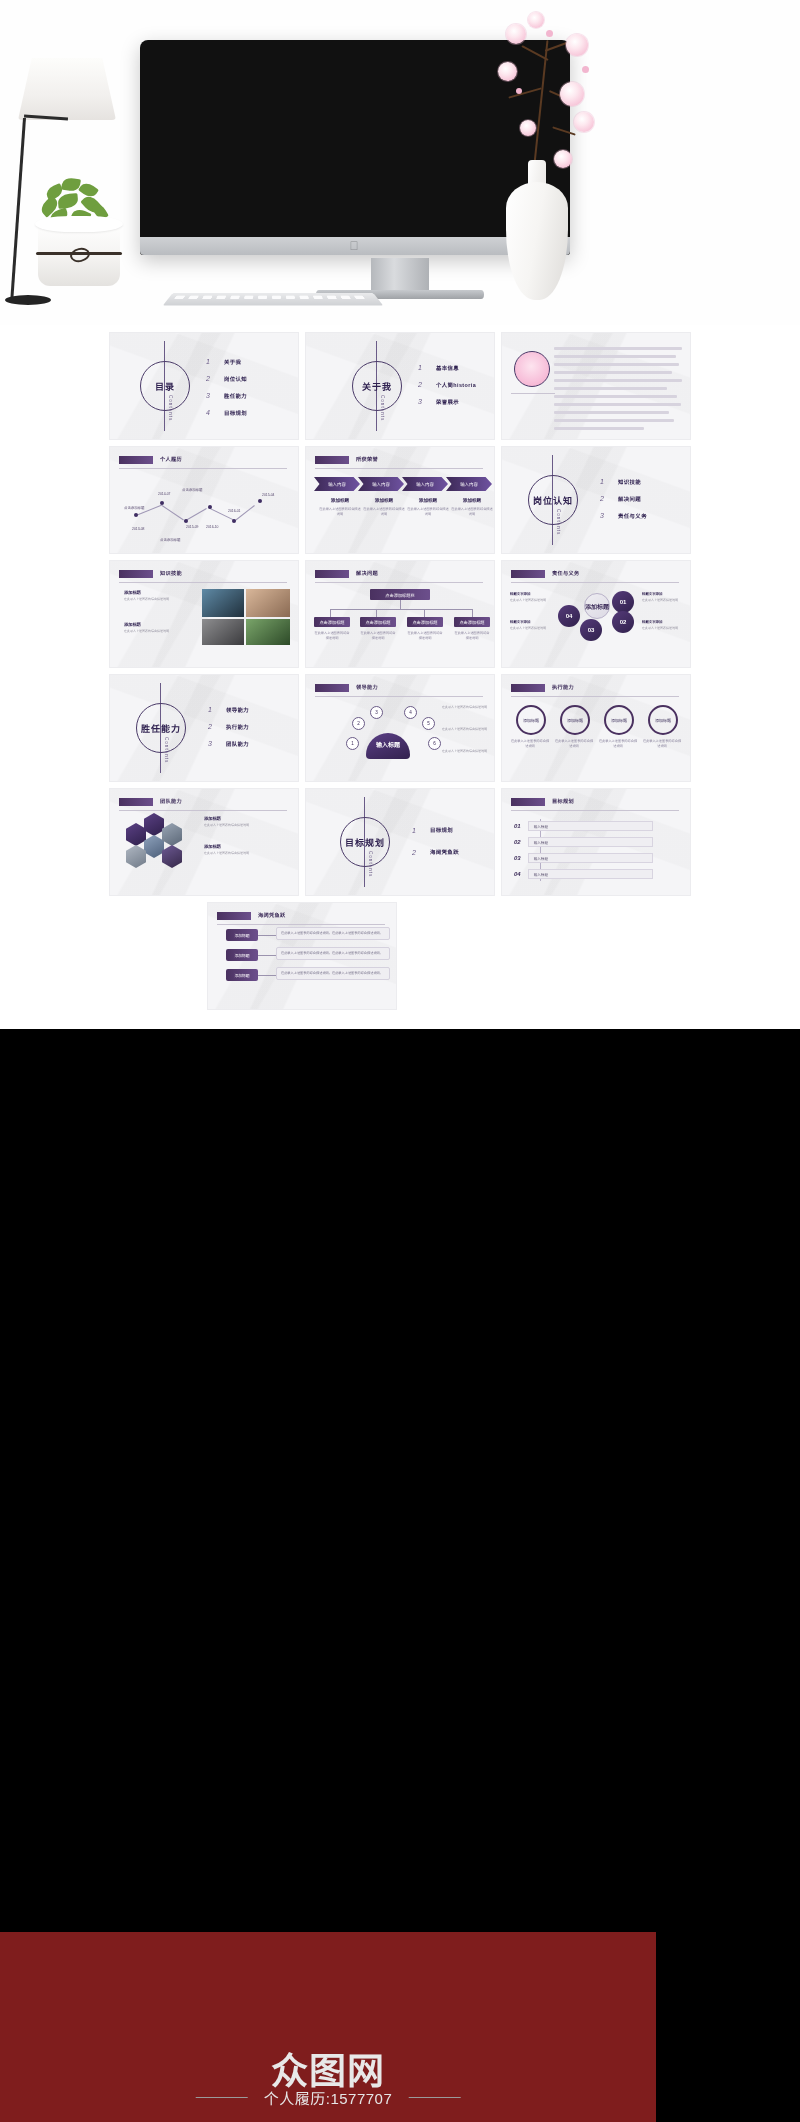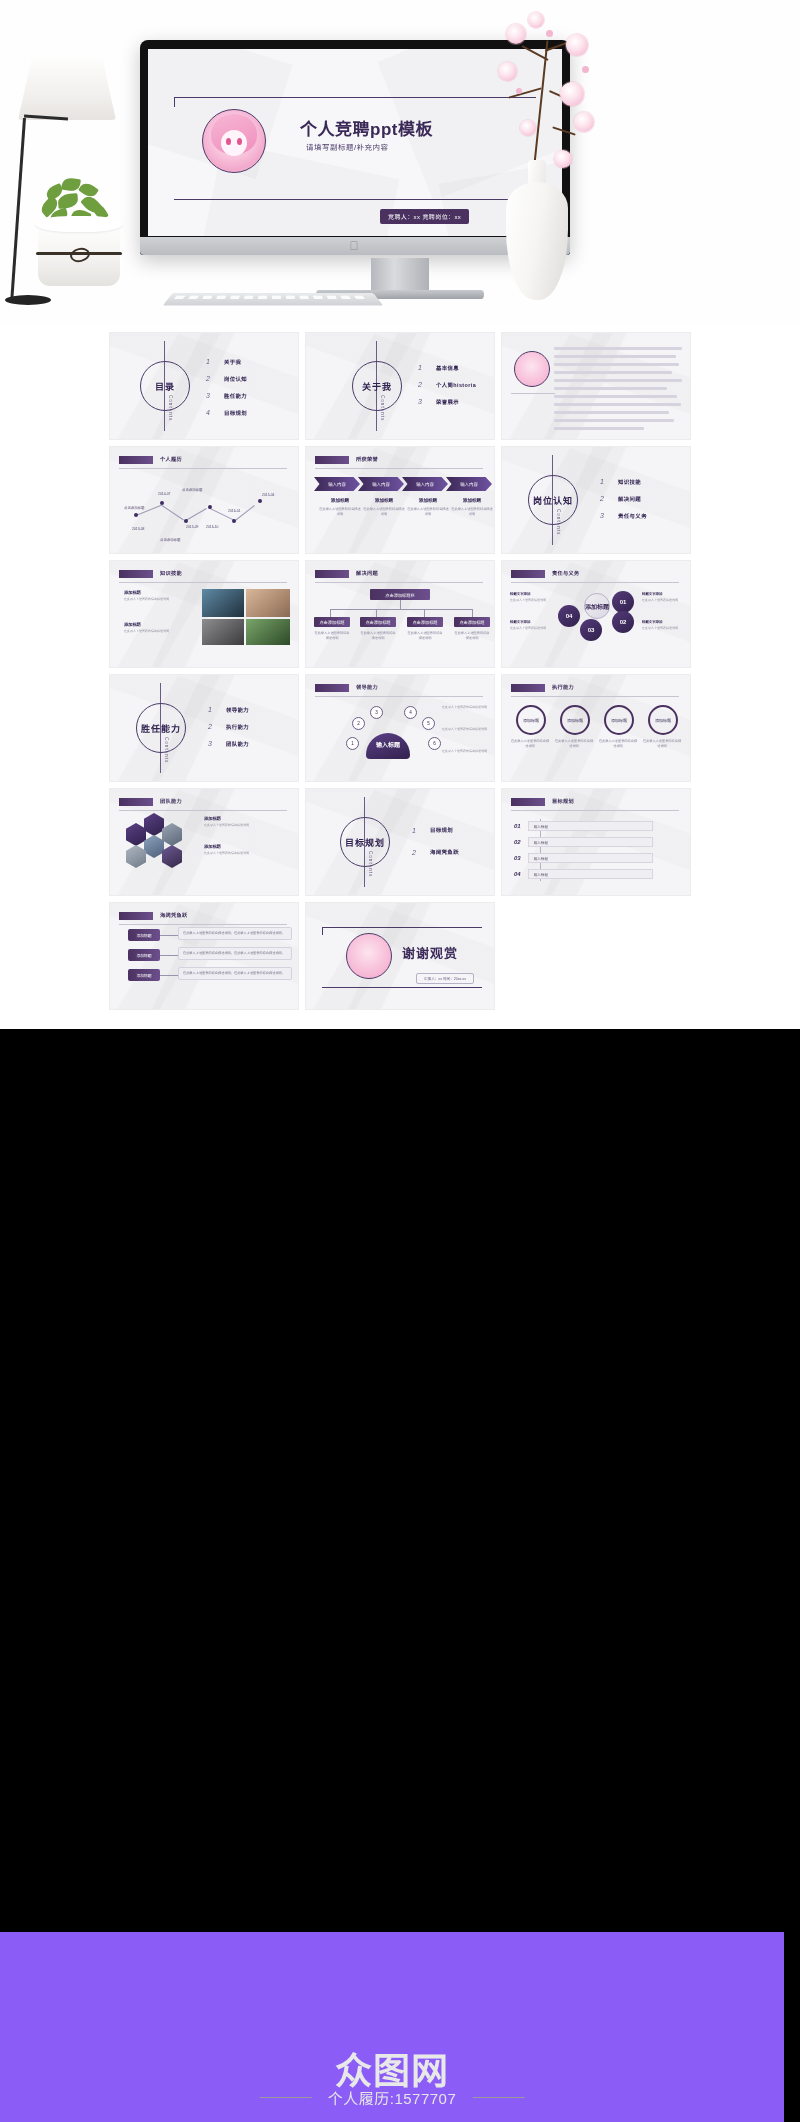--- a/index.html
+++ b/index.html
@@ -169,21 +169,21 @@
 
   
   .ty-line{position:absolute;height:1px;background:#4a3a68;}
   .ty-circle{position:absolute;left:40px;top:30px;width:44px;height:44px;border-radius:50%;
     border:1px solid #4a3a68;background:radial-gradient(circle at 48% 42%,#fde4ef 0%,#f8c3dc 50%,#f5b4d2 75%,#fdf1f7 100%);}
   .ty-title{position:absolute;left:96px;top:40px;font-size:13px;font-weight:bold;color:#3b2a58;letter-spacing:1px;}
   .ty-badge{position:absolute;left:110px;top:70px;font-size:3.6px;color:#6a5b87;
     border:1px solid #b8b1c7;padding:2px 7px;border-radius:2px;}
 
   
-  .footer{position:absolute;left:0;bottom:0;width:784px;height:190px;background:#8b5cf6;}
+  .footer{position:absolute;left:0;bottom:0;width:656px;height:190px;background:#7f1d1d;}
   .fwrap{position:absolute;left:50%;bottom:32px;transform:translateX(-50%);
     display:flex;align-items:flex-end;gap:12px;}
   .flogo{display:flex;align-items:center;gap:3px;}
   .flogo-ch{color:#e8e8e8;font-size:37px;font-weight:bold;line-height:1;letter-spacing:1px;}
   .fslogan{color:#ededed;font-size:27px;font-weight:bold;letter-spacing:3px;line-height:1;}
   .fcode{position:absolute;left:50%;bottom:14px;transform:translateX(-50%);
     display:flex;align-items:center;gap:16px;}
   .fcode-t{color:#e6e6e6;font-size:15px;letter-spacing:.5px;}
   .frule{width:52px;height:1px;background:#9a9a9a;}
 </style>
@@ -210,43 +210,20 @@
     <div class="leaf" style="left:50px;top:210px;width:18px;height:12px;transform:rotate(-18deg)"></div>
     <div class="leaf" style="left:72px;top:210px;width:18px;height:12px;transform:rotate(22deg)"></div>
     <div class="leaf" style="left:92px;top:206px;width:16px;height:11px;transform:rotate(60deg)"></div>
     <div class="plant-pot"></div>
     <div class="plant-band"></div>
     <div class="plant-bow"></div>
   </div>
 
   <div>
     <div class="mon-body">
-      <div class="mon-screen">
-        <div class="slide1">
-          <div class="poly" style="left:-20px;top:-10px;width:150px;height:120px;transform:rotate(18deg)"></div>
-          <div class="poly" style="left:250px;top:-30px;width:200px;height:150px;transform:rotate(-22deg)"></div>
-          <div class="poly" style="left:60px;top:110px;width:180px;height:130px;transform:rotate(12deg)"></div>
-          <div class="poly" style="left:300px;top:120px;width:160px;height:120px;transform:rotate(-10deg)"></div>
-
-          <div class="s1-vline"></div>
-          <div class="s1-topline"></div>
-          <div class="s1-botline"></div>
-
-          <div class="s1-avatar">
-            <div class="hair"></div>
-              <div class="face"></div>
-            <div class="eye" style="left:23px"></div>
-              <div class="eye" style="left:34px"></div>
-          </div>
-
-          <div class="s1-title">个人竞聘ppt模板</div>
-          <div class="s1-sub">请填写副标题/补充内容</div>
-          <div class="s1-badge">竞聘人：xx  竞聘岗位：xx</div>
-        </div>
-      </div>
       <div class="mon-chin"></div>
       <div class="mon-logo"></div>
     </div>
     <div class="mon-neck"></div>
     <div class="mon-foot"></div>
   </div>
 
   <div class="kbd">
     <div class="kbd-key" style="left:6px"></div>
       <div class="kbd-key" style="left:20px"></div>
@@ -628,29 +605,20 @@
       <div class="fpill" style="left:18px;top:66px;width:32px;height:12px">添加标题</div>
       <div class="fpill" style="left:18px;top:26px;width:32px;height:12px">添加标题</div>
       <div class="tline" style="left:50px;top:32px;width:18px;height:1px"></div>
       <div class="tline" style="left:50px;top:52px;width:18px;height:1px"></div>
       <div class="tline" style="left:50px;top:72px;width:18px;height:1px"></div>
       <div class="fbox" style="left:68px;top:24px;width:104px">在此录入上述图表的综合描述说明，在此录入上述图表的综合描述说明。</div>
       <div class="fbox" style="left:68px;top:44px;width:104px">在此录入上述图表的综合描述说明，在此录入上述图表的综合描述说明。</div>
       <div class="fbox" style="left:68px;top:64px;width:104px">在此录入上述图表的综合描述说明，在此录入上述图表的综合描述说明。</div>
     </div>
 
-    <div class="thumb">
-      <div class="bgpoly"></div>
-      <div class="ty-line" style="left:16px;top:24px;width:160px"></div>
-      <div class="ty-line" style="left:16px;top:84px;width:160px"></div>
-      <div class="ty-line" style="left:16px;top:24px;width:1px;height:8px"></div>
-      <div class="ty-circle"></div>
-      <div class="ty-title">谢谢观赏</div>
-      <div class="ty-badge">汇报人：xx  时间：20xx.xx</div>
-    </div>
 
     <div class="thumb" style="visibility:hidden"></div>
   </div>
 </div>
 
 <div class="footer">
   <div class="fwrap">
     <div class="flogo">
       <span class="flogo-ch">众图网</span>
     </div>

